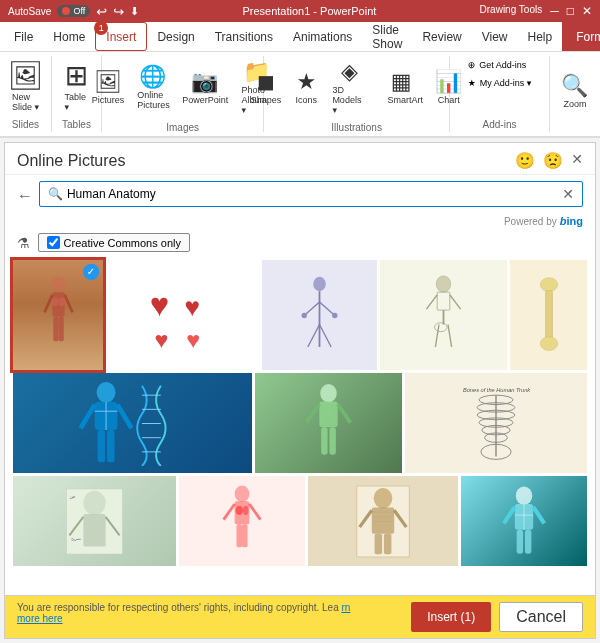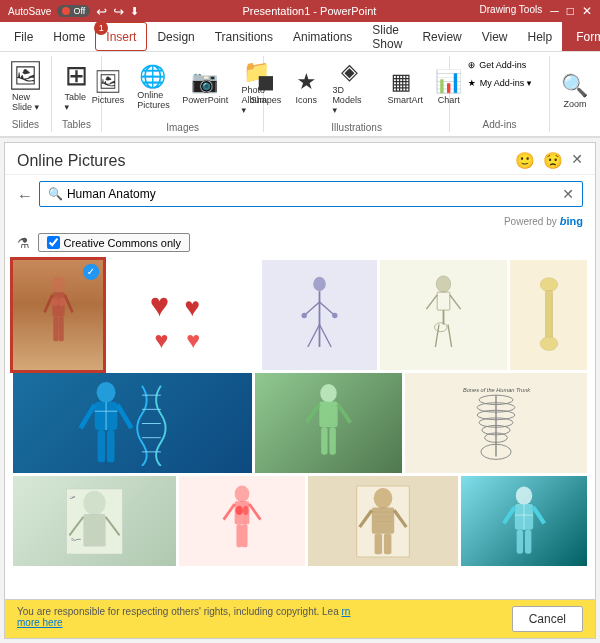--- a/index.html
+++ b/index.html
@@ -277,21 +277,21 @@
       padding: 5px 16px;
       font-size: 12px;
       cursor: pointer;
       border-radius: 2px;
     }
     .btn-cancel {
       background: #fff;
       color: #333;
       border: 1px solid #aaa;
       padding: 5px 16px;
-      font-size: 12px;
+      font-size: 16px;
       cursor: pointer;
       border-radius: 2px;
     }
 
     
     .image-grid-wrap::-webkit-scrollbar { width: 8px; }
     .image-grid-wrap::-webkit-scrollbar-track { background: #f0f0f0; }
     .image-grid-wrap::-webkit-scrollbar-thumb { background: #aaa; border-radius: 4px; }
 
     .row1-heights { height: 110px; }
@@ -645,17 +645,18 @@
   </div>
 
   <div class="dialog-footer">
     <div class="footer-info">
       <span>You are responsible for respecting others' rights, including copyright. Lea</span>
       <a>rn</a>
       <br>
       <a>more here</a>
     </div>
     <div class="footer-btns">
+      <button class="btn-insert">Insert (1)</button>
       <button class="btn-cancel">Cancel</button>
     </div>
   </div>
 
 </div>
 
 </body></html>

